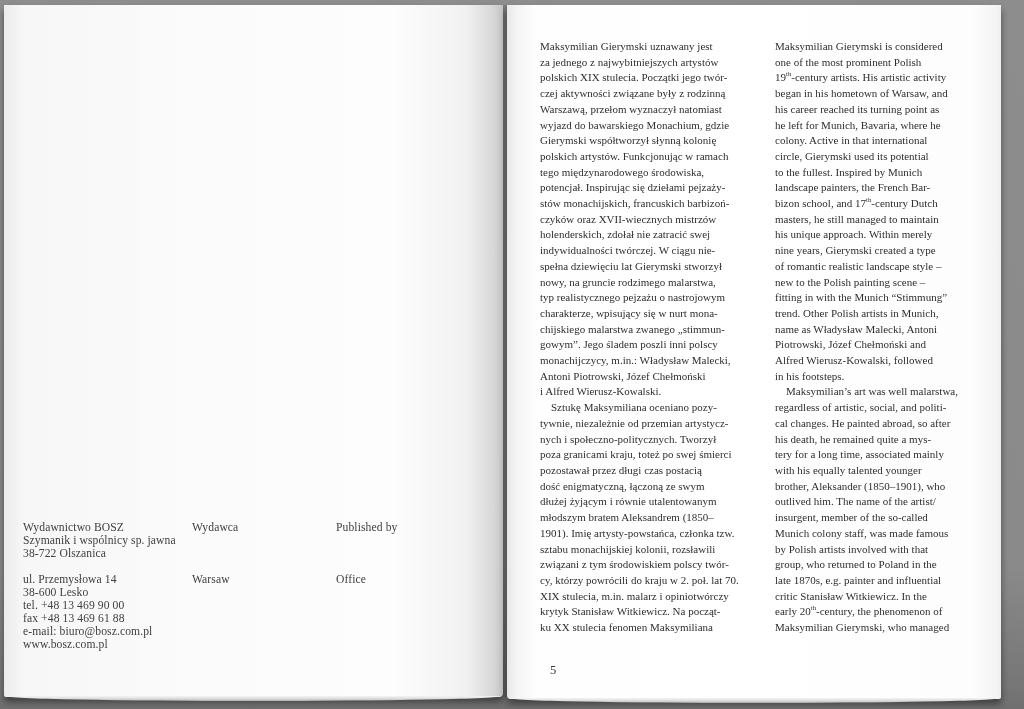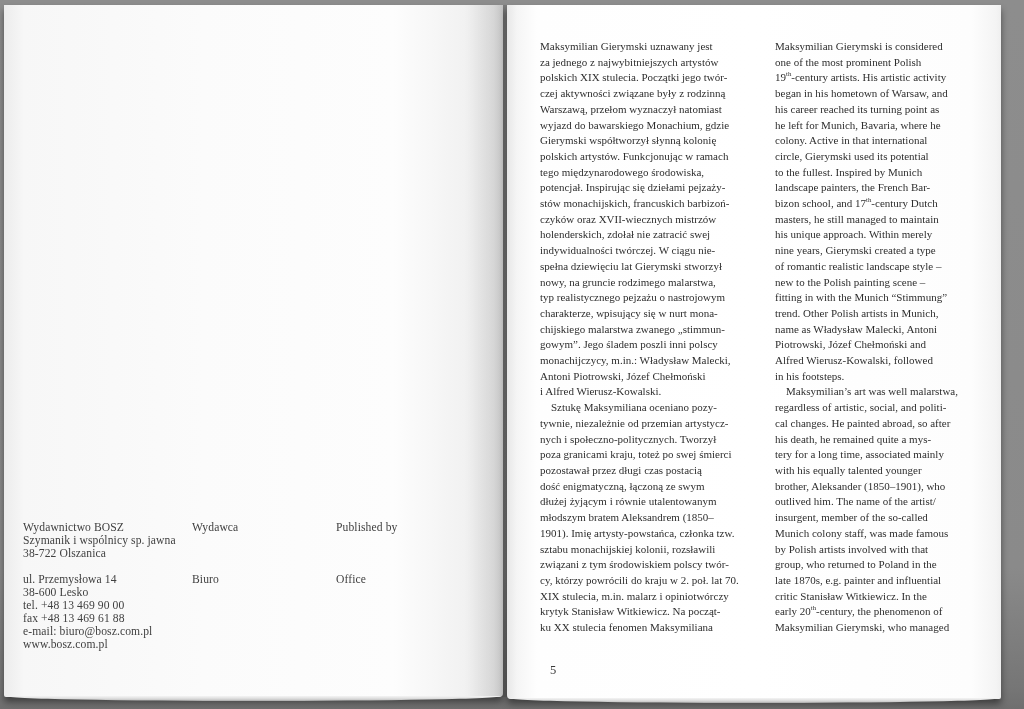--- a/index.html
+++ b/index.html
@@ -110,21 +110,21 @@
 38-722 Olszanica</div>
     <div class="colophon-text col-label-mid row-1">Wydawca</div>
     <div class="colophon-text col-label-right row-1">Published by</div>
 
     <div class="colophon-text col-address row-2">ul. Przemysłowa 14
 38-600 Lesko
 tel. +48 13 469 90 00
 fax +48 13 469 61 88
 e-mail: biuro@bosz.com.pl
 www.bosz.com.pl</div>
-    <div class="colophon-text col-label-mid row-2">Biuro</div>
+    <div class="colophon-text col-label-mid row-2">Warsaw</div>
     <div class="colophon-text col-label-right row-2">Office</div>
 
     <div class="gutter-shadow"></div>
     <div class="page-edge"></div>
   </div>
 
   <div class="page page-right">
     <div class="text-column column-polish">
         <div class="text-line">Maksymilian Gierymski uznawany jest</div>
         <div class="text-line">za jednego z najwybitniejszych artystów</div>

